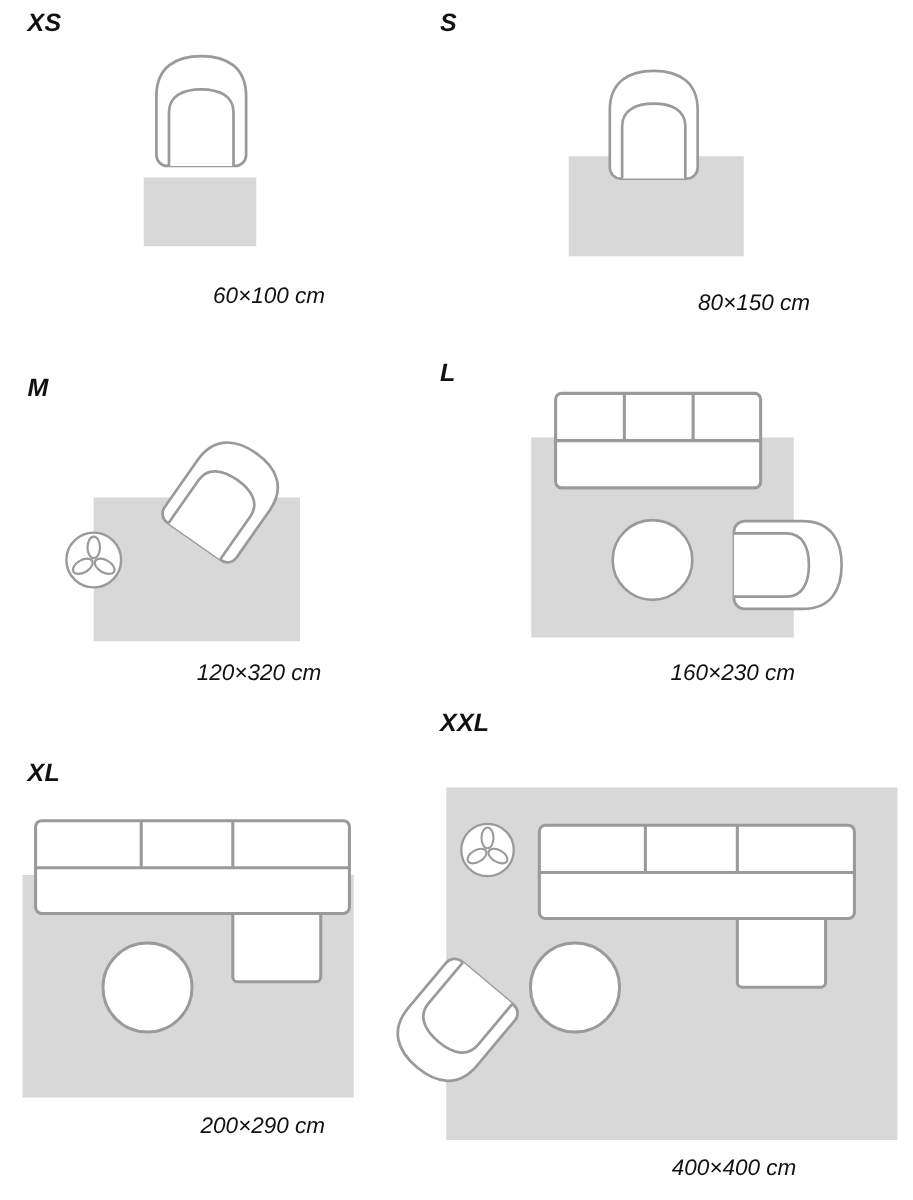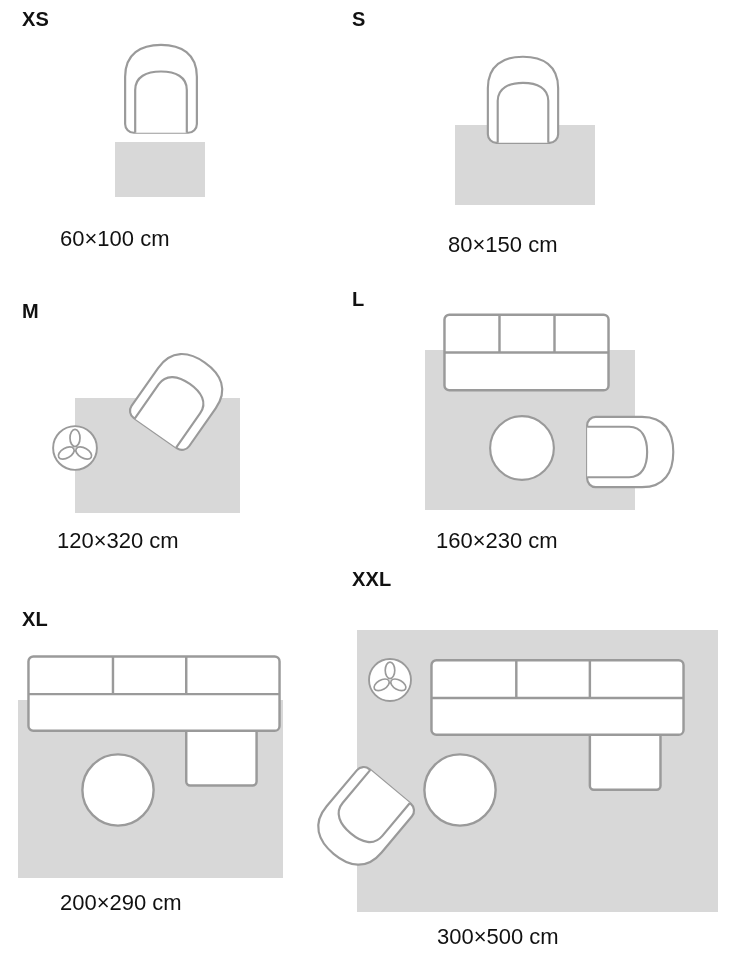--- a/index.html
+++ b/index.html
@@ -7,40 +7,41 @@
     background: #ffffff;
     font-family: "Liberation Sans", "DejaVu Sans", sans-serif;
     -webkit-font-smoothing: antialiased;
   }
   .page {
     position: relative;
     width: 730px;
     height: 960px;
     background: var(--background, #ffffff);
     overflow: hidden;
+    font-style: italic;
   }
   .defs {
     position: absolute;
     width: 0; height: 0;
     overflow: hidden;
   }
   .size-label {
     position: absolute;
     font-size: 20px;
     font-weight: 700;
     color: var(--text, #111111);
     letter-spacing: 0.2px;
     white-space: nowrap;
   }
   .caption {
     position: absolute;
-    font-size: 22px;
+    font-size: 18px;
     font-weight: 400;
     color: var(--text, #111111);
-    text-align: left;
+    text-align: right;
     white-space: nowrap;
   }
   .rug {
     position: absolute;
     background: var(--rug-fill, #d8d8d8);
   }
   .furn {
     position: absolute;
     transform-origin: 50% 50%;
     overflow: visible;
@@ -147,16 +148,16 @@
       </svg>
     <svg class="furn" style="left:430px;top:655px;width:255px;height:140px" viewBox="0 0 260 135">
         <use href="#sectional-shape" xlink:href="#sectional-shape"></use>
       </svg>
     <svg class="furn" style="left:422px;top:752px;width:76px;height:76px" viewBox="0 0 80 80">
         <use href="#table-shape" xlink:href="#table-shape"></use>
       </svg>
     <svg class="furn" style="left:318px;top:771px;width:88px;height:98px;transform:rotate(-140deg)" viewBox="0 0 100 112">
         <use href="#armchair-shape" xlink:href="#armchair-shape"></use>
       </svg>
-    <div class="caption" style="left:437px;top:924px;width:200px">300×500 cm</div>
+    <div class="caption" style="left:437px;top:924px;width:200px">400×400 cm</div>
   </section>
 
 </div>
 
 </body></html>

